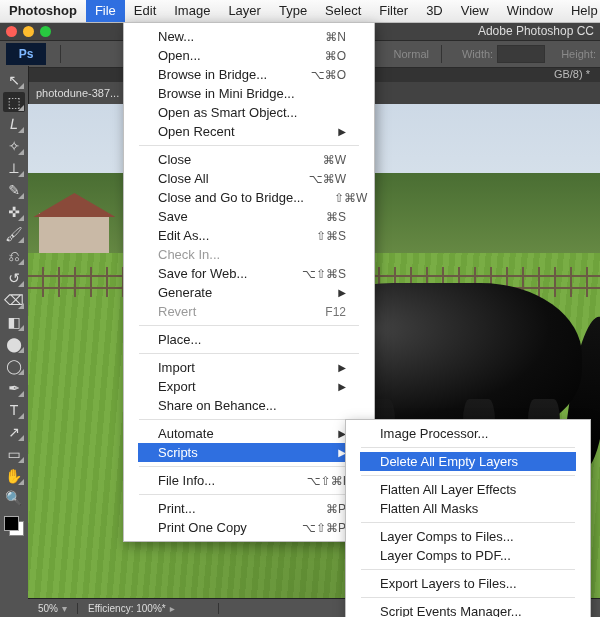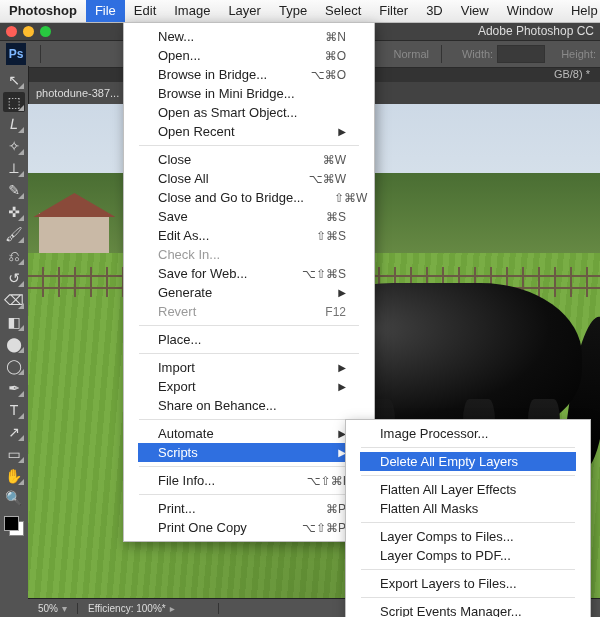--- a/index.html
+++ b/index.html
@@ -10,21 +10,21 @@
   .mac-item{padding:0 9px;height:22px;line-height:22px;color:#222}
   .mac-item.bold{font-weight:bold}
   .mac-item.sel{background:#2f6fe0;color:#fff}
   
   .win-row{position:absolute;left:0;top:22px;width:600px;height:18px;background:#424242;display:flex;align-items:center}
   .dot{width:11px;height:11px;border-radius:50%;margin-left:6px}
   .dot.r{background:#ff5f57}.dot.y{background:#febc2e}.dot.g{background:#28c840}
   .win-title{flex:1;text-align:right;color:#ddd;font-size:12px;padding-right:6px;white-space:nowrap;overflow:hidden}
   
   .opts{position:absolute;left:0;top:40px;width:600px;height:26px;background:#535353;border-top:1px solid #2a2a2a;border-bottom:1px solid #2a2a2a;display:flex;align-items:center;color:#ccc;font-size:11px}
-  .ps-badge{width:20px;height:22px;margin:0 6px;background:#0a1a33;color:#7fb8ff;font-weight:bold;font-size:12px;display:flex;align-items:center;justify-content:center;border-radius:0}
+  .ps-badge{width:40px;height:22px;margin:0 6px;background:#0a1a33;color:#7fb8ff;font-weight:bold;font-size:12px;display:flex;align-items:center;justify-content:center;border-radius:0}
   .opts .lab{margin:0 4px 0 12px;color:#8a8a8a}
   .opts .box{width:46px;height:16px;border:1px solid #333;background:#3a3a3a;margin-right:4px}
   .opts .sep{width:1px;height:18px;background:#333;margin:0 8px}
   
   .subinfo{position:absolute;left:28px;top:66px;right:0;height:16px;color:#bbb;font-size:11px;display:flex;align-items:center}
   
   .tabbar{position:absolute;left:28px;top:82px;right:0;height:22px;background:#424242;border-bottom:1px solid #222;display:flex;align-items:center}
   .tab{height:22px;display:flex;align-items:center;padding:0 8px;color:#ddd;font-size:11px;background:#4c4c4c;border-right:1px solid #2a2a2a}
   .tab .x{margin-left:8px;color:#aaa;font-size:10px}
   

